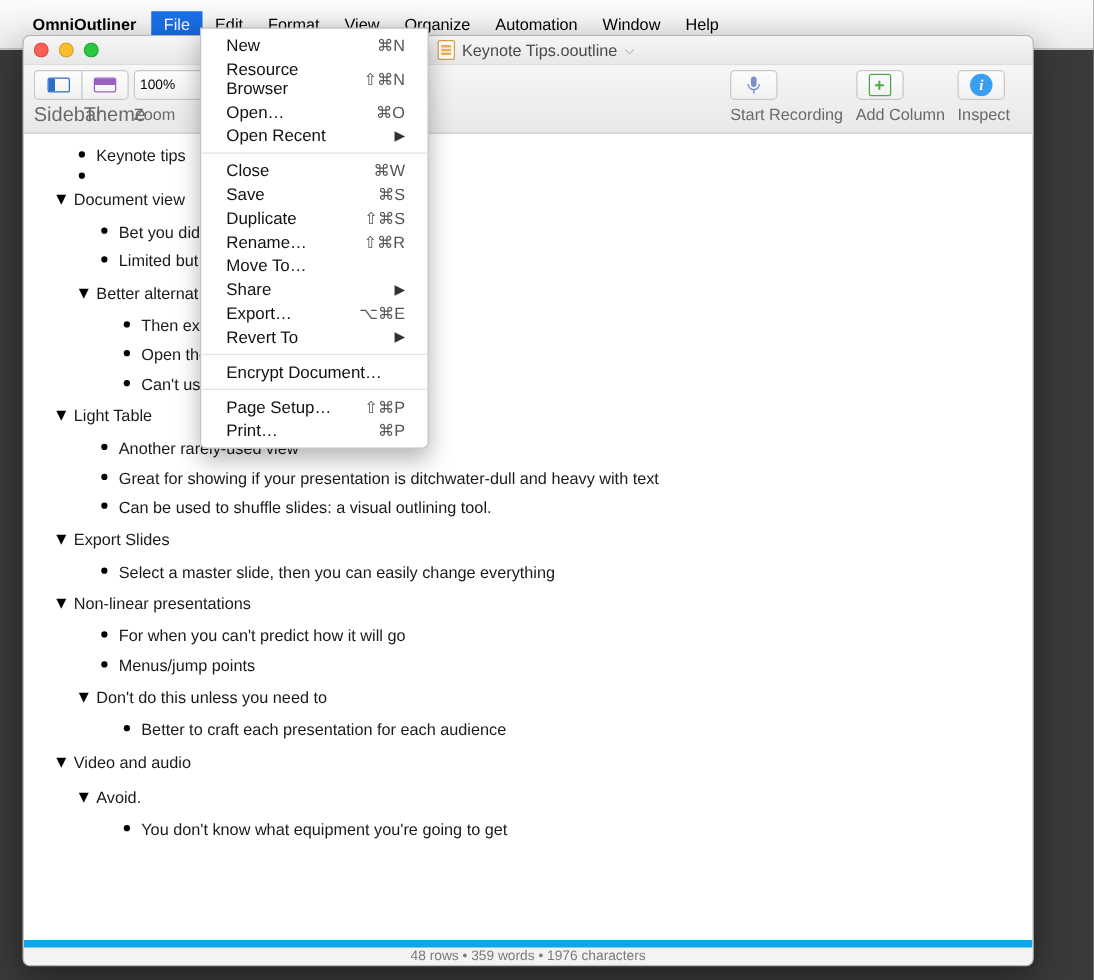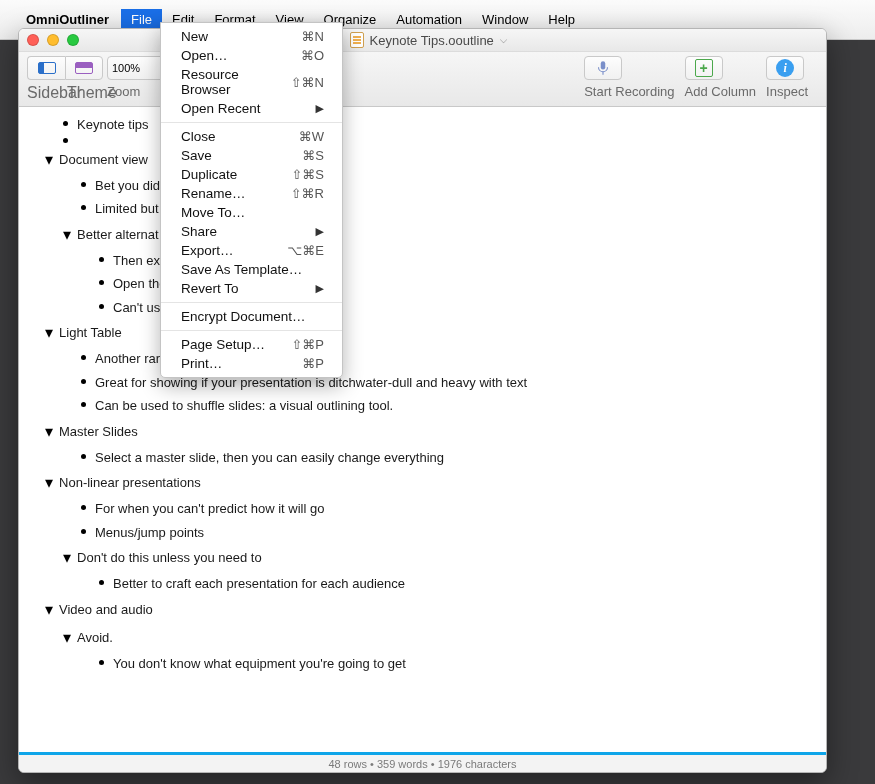--- a/index.html
+++ b/index.html
@@ -42,21 +42,21 @@
 .content { flex:1; overflow:auto; padding:6px 4px; font-size:13px; color:#1a1a1a; line-height:1.5;}
 .row { display:flex; align-items:center; padding:2px 0; }
 .disc { color:#000; margin:0 6px 0 0; font-size:16px}
 .bullet { width:5px;height:5px;background:#000;border-radius:50%;display:inline-block;margin:0 9px 0 0;vertical-align:middle;position:relative;top:-1px}
 .lvl0{padding-left:22px}
 .lvl0b{padding-left:40px}
 .lvl1{padding-left:40px}
 .lvl1b{padding-left:58px}
 .lvl2b{padding-left:76px}
 
-.statusbar { height:20px; border-top:3px solid #0ea5e9; background:#f3f3f3; display:flex; align-items:center; justify-content:center; font-size:11px; color:#7a7a7a;}
+.statusbar { height:20px; border-top:6px solid #0ea5e9; background:#f3f3f3; display:flex; align-items:center; justify-content:center; font-size:11px; color:#7a7a7a;}
 
 
 .dropdown { position:absolute; left:160px; top:22px; width:183px; background:#fff; border:1px solid #c4c4c4; border-radius:0 0 5px 5px; box-shadow:0 8px 20px rgba(0,0,0,.3); padding:4px 0; font-size:13.5px; z-index:100;}
 .dd-item { display:flex; justify-content:space-between; align-items:center; padding:2px 18px 2px 20px; color:#111;}
 .dd-short { color:#555; font-size:13px;}
 .dd-sep { height:1px; background:#e4e4e4; margin:4px 0;}
 .sub-arrow{font-size:11px;color:#333}
 .sidebar-icon{width:18px;height:12px;border:1.5px solid #2a6fc9;border-radius:2px;position:relative}
 .sidebar-icon:before{content:"";position:absolute;left:0;top:0;bottom:0;width:5px;background:#2a6fc9}
 .theme-icon{width:18px;height:12px;border:1.5px solid #9a5fc0;border-radius:2px;position:relative}
@@ -190,21 +190,21 @@
       <div class="row lvl1b">
         <span class="bullet"></span>
         <span>Great for showing if your presentation is ditchwater-dull and heavy with text</span>
       </div>
       <div class="row lvl1b">
         <span class="bullet"></span>
         <span>Can be used to shuffle slides: a visual outlining tool.</span>
       </div>
       <div class="row lvl0">
         <span class="disc">▾</span>
-        <span>Master Slides</span>
+        <span>Export Slides</span>
       </div>
       <div class="row lvl1b">
         <span class="bullet"></span>
         <span>Select a master slide, then you can easily change everything</span>
       </div>
       <div class="row lvl0">
         <span class="disc">▾</span>
         <span>Non-linear presentations</span>
       </div>
       <div class="row lvl1b">
@@ -241,28 +241,28 @@
     <span>48 rows • 359 words • 1976 characters</span>
   </div>
 </div>
 
 <div class="dropdown" id="dropdown">
     <div class="dd-item">
       <span>New</span>
       <span class="dd-short">⌘N</span>
     </div>
     <div class="dd-item">
+      <span>Resource Browser</span>
+      <span class="dd-short">⇧⌘N</span>
+    </div>
+    <div class="dd-item">
       <span>Open…</span>
       <span class="dd-short">⌘O</span>
     </div>
     <div class="dd-item">
-      <span>Resource Browser</span>
-      <span class="dd-short">⇧⌘N</span>
-    </div>
-    <div class="dd-item">
       <span>Open Recent</span>
       <span class="sub-arrow">▶</span>
     </div>
     <div class="dd-sep"></div>
     <div class="dd-item">
       <span>Close</span>
       <span class="dd-short">⌘W</span>
     </div>
     <div class="dd-item">
       <span>Save</span>
@@ -281,23 +281,20 @@
     </div>
     <div class="dd-item">
       <span>Share</span>
       <span class="sub-arrow">▶</span>
     </div>
     <div class="dd-item">
       <span>Export…</span>
       <span class="dd-short">⌥⌘E</span>
     </div>
     <div class="dd-item">
-      <span>Save As Template…</span>
-    </div>
-    <div class="dd-item">
       <span>Revert To</span>
       <span class="sub-arrow">▶</span>
     </div>
     <div class="dd-sep"></div>
     <div class="dd-item">
       <span>Encrypt Document…</span>
     </div>
     <div class="dd-sep"></div>
     <div class="dd-item">
       <span>Page Setup…</span>

